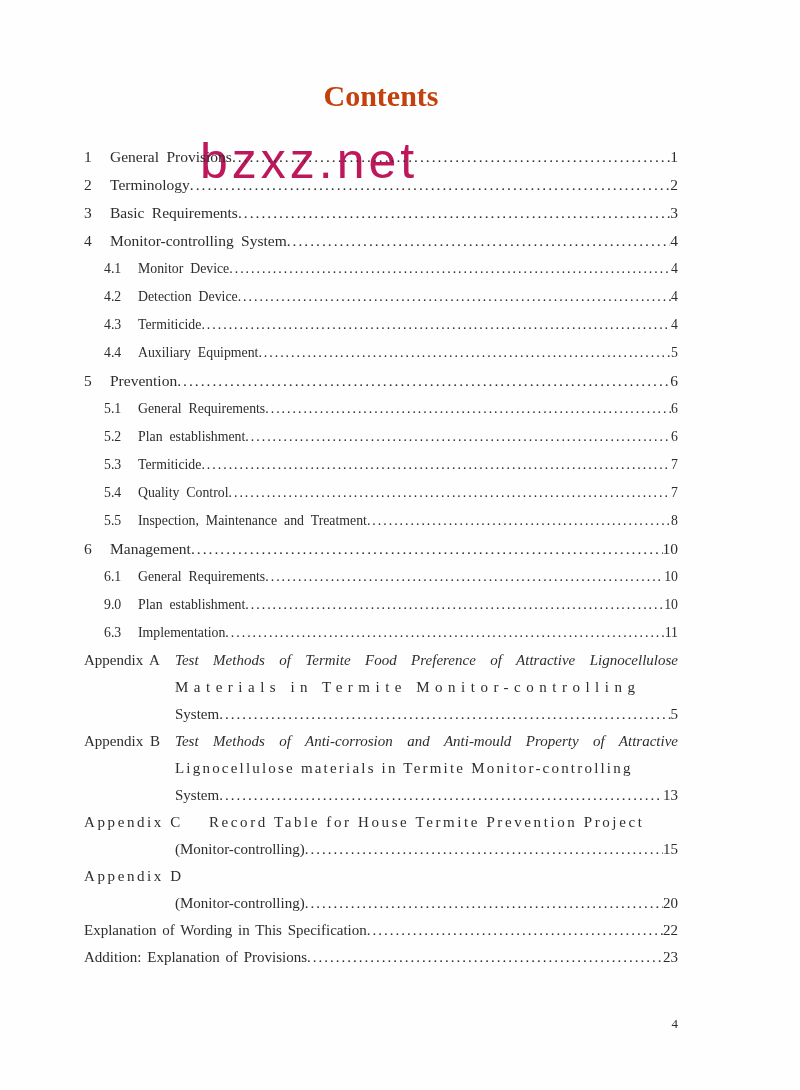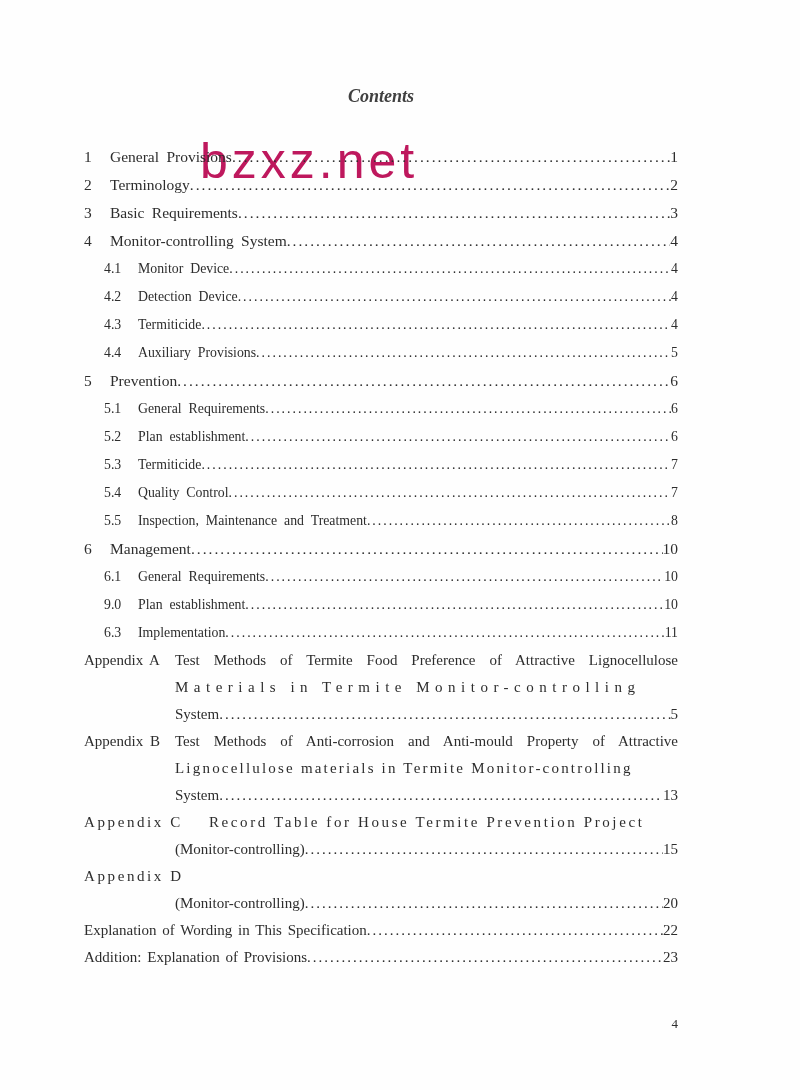--- a/index.html
+++ b/index.html
@@ -8,35 +8,35 @@
     font-family:"Liberation Serif","DejaVu Serif",serif; color:#2d2d2d;
     overflow:hidden;
   }
   .watermark {
     position:absolute; left:200px; top:136px; z-index:0;
     font-family:"Liberation Sans","DejaVu Sans",sans-serif;
     font-weight:normal; font-size:50px; line-height:1;
     color:#be185d; letter-spacing:4px; user-select:none;
   }
   .content { position:relative; z-index:1; padding:83px 122px 0 84px; }
-  .doc-title { text-align:center; font-size:18px; line-height:26px; margin:0 0 34px 0; color:#404040;font-style:italic; }
+  .doc-title { text-align:center; font-size:30px; line-height:26px; margin:0 0 34px 0; color:#c2410c; }
   .row { display:flex; align-items:baseline; white-space:nowrap; }
   .l1 { height:28px; line-height:28px; font-size:15.5px; }
   .l1 .num { flex:none; width:26px; }
   .l2 { height:28px; line-height:28px; font-size:13.8px; padding-left:20px; }
   .l2 .num { flex:none; width:34px; }
   .label { flex:none; word-spacing:3.5px; }
   .leader { flex:1 1 auto; min-width:0; overflow:hidden; letter-spacing:2px; }
   .pageno { flex:none; }
   .app-row, .tail-row { display:flex; align-items:baseline; white-space:nowrap; height:27px; line-height:27px; font-size:15px; }
   .app-num { flex:none; width:91px; word-spacing:3px; }
   .app-num-auto { flex:none; width:auto; margin-right:14px; }
   .app-indent { flex:none; width:91px; }
   .app-line { flex:1 1 auto; min-width:0; display:block; }
-  .justify { text-align:justify; text-align-last:justify; word-spacing:2px; }
+  .justify { text-align:justify; text-align-last:justify; word-spacing:2px;font-style:italic; }
   .flexline { flex:1 1 auto; min-width:0; display:flex; align-items:baseline; }
   .ls-a2 { letter-spacing:5.5px; }
   .ls-b2 { letter-spacing:2.2px; }
   .ls-cd { letter-spacing:2.6px;gap:12px; }
   .tail-row .label { word-spacing:2px; }
   .footer-num { position:absolute; top:1016px; right:122px; font-size:13px; z-index:1; }
 </style>
 </head>
 <body>
 
@@ -83,21 +83,21 @@
       <span class="pageno">4</span>
     </div>
     <div class="row l2">
       <span class="num">4.3</span>
       <span class="label">Termiticide</span>
       <span class="leader">........................................................................................................................................................................................................................................................</span>
       <span class="pageno">4</span>
     </div>
     <div class="row l2">
       <span class="num">4.4</span>
-      <span class="label">Auxiliary Provisions</span>
+      <span class="label">Auxiliary Equipment</span>
       <span class="leader">........................................................................................................................................................................................................................................................</span>
       <span class="pageno">5</span>
     </div>
     <div class="row l1">
       <span class="num">5</span>
       <span class="label">Prevention</span>
       <span class="leader">........................................................................................................................................................................................................................................................</span>
       <span class="pageno">6</span>
     </div>
     <div class="row l2">

